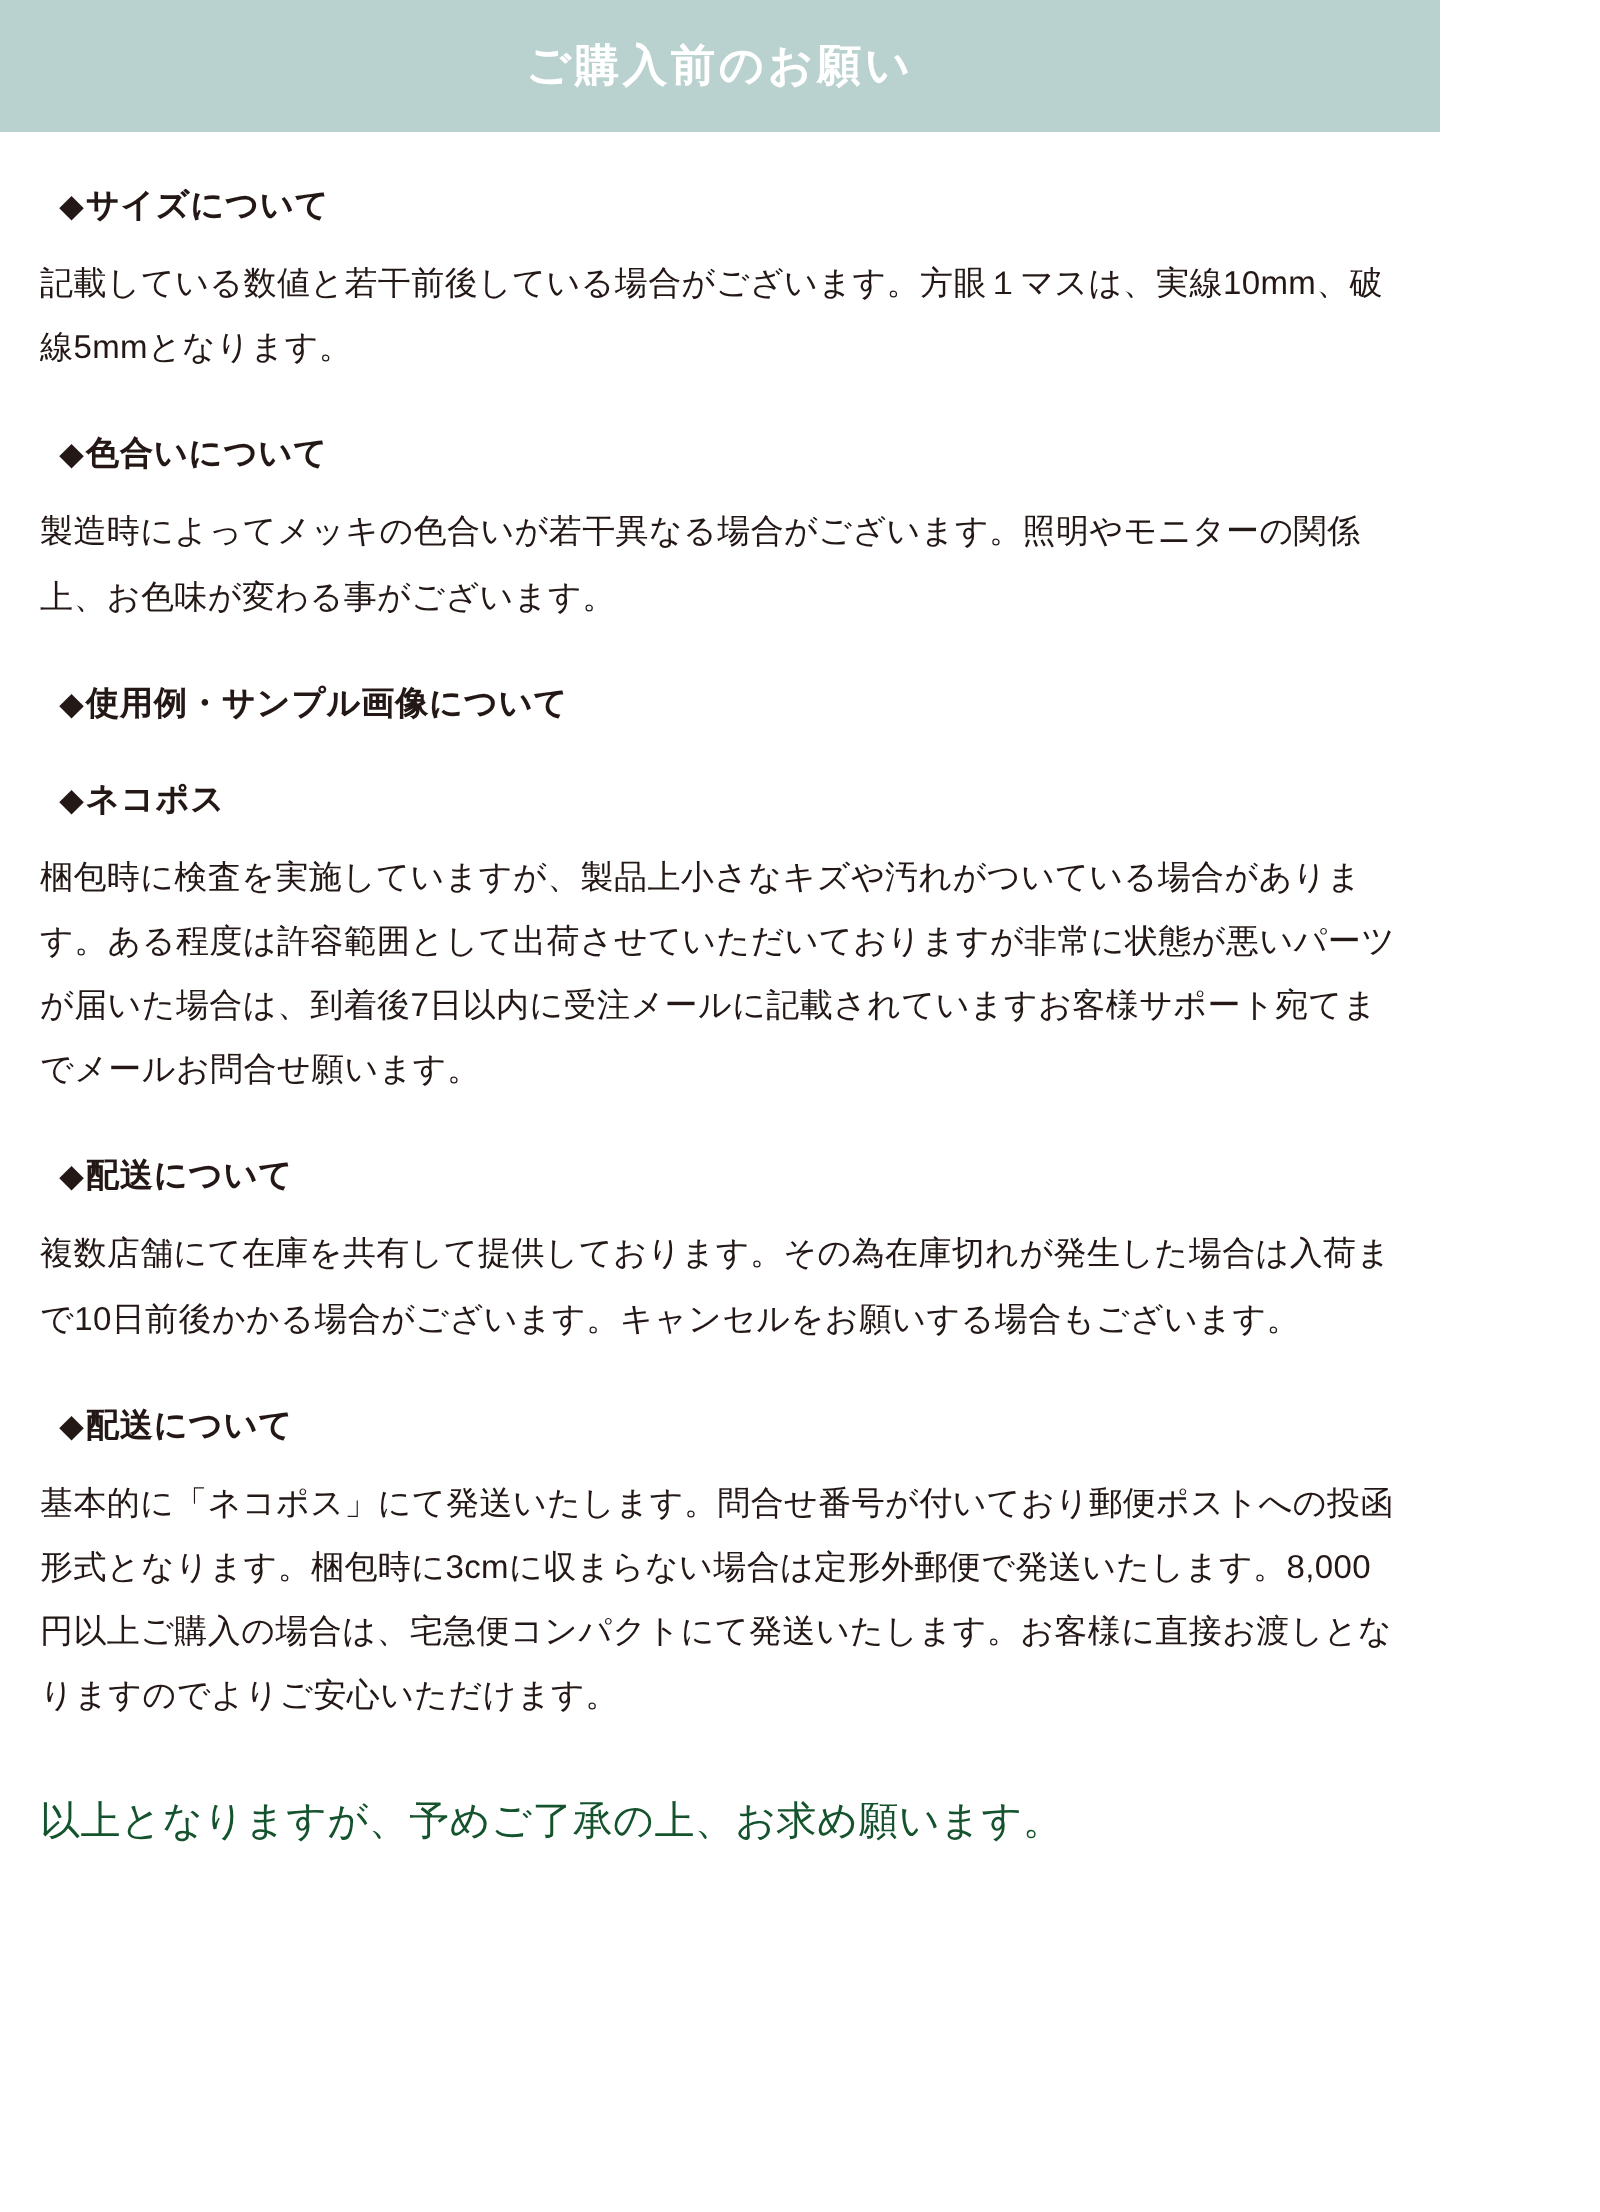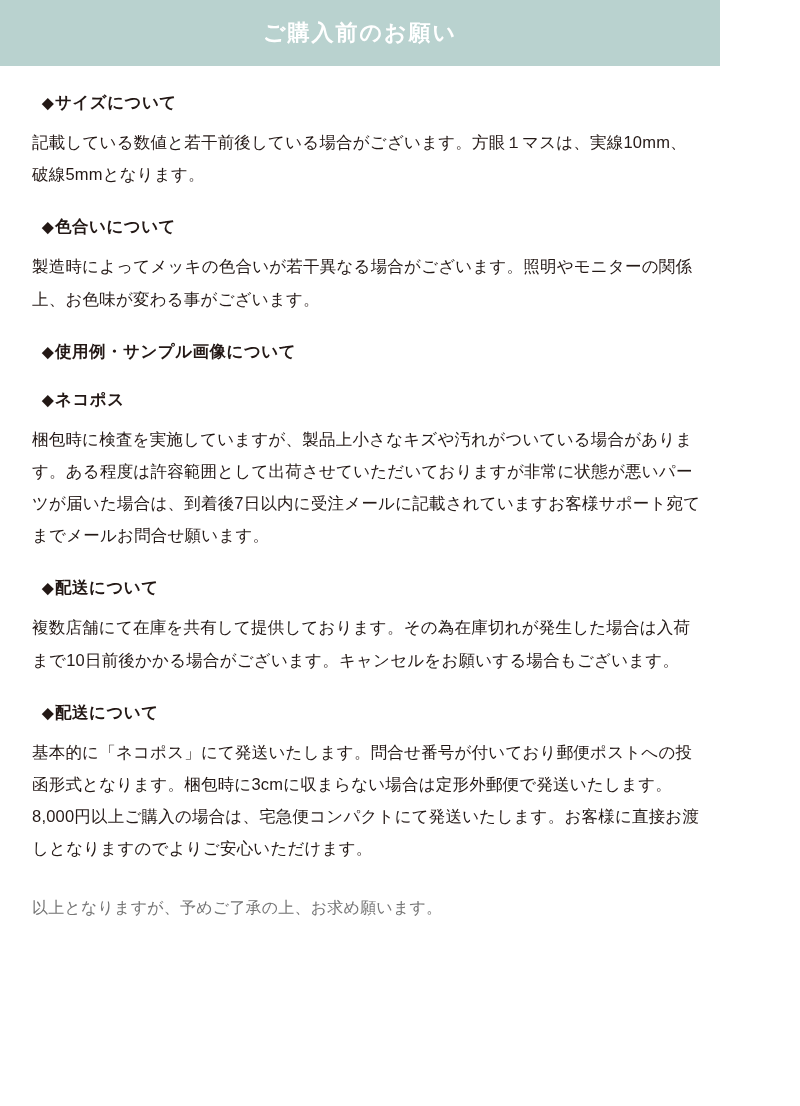--- a/index.html
+++ b/index.html
@@ -32,21 +32,20 @@
   .header-title {
     font-size: 22px;
     font-weight: bold;
     letter-spacing: 2px;
     color: #ffffff;
     line-height: 1;
   }
   .content {
     padding: 0 18px 0 18px;
     box-sizing: border-box;
-    margin-left: 12px;
   }
   .section {
     margin: 0;
   }
   .section-heading {
     font-size: 16.5px;
     font-weight: bold;
     color: #231815;
     margin: 26px 0 0 12px;
     letter-spacing: 0.5px;
@@ -56,25 +55,25 @@
     margin-right: 1px;
   }
   .section-body {
     font-size: 16.5px;
     line-height: 1.95;
     margin: 12px 0 0 2px;
     letter-spacing: 0.2px;
     color: #231815;
   }
   .closing {
-    font-size: 16px;
+    font-size: 20px;
     line-height: 1.95;
     margin: 28px 0 0 2px;
     letter-spacing: 0.2px;
-    color: #737373;
+    color: #14532d;
   }
   .closing .line {
     display: block;
   }
 </style>
 </head>
 <body>
 
 <div class="page">
 

